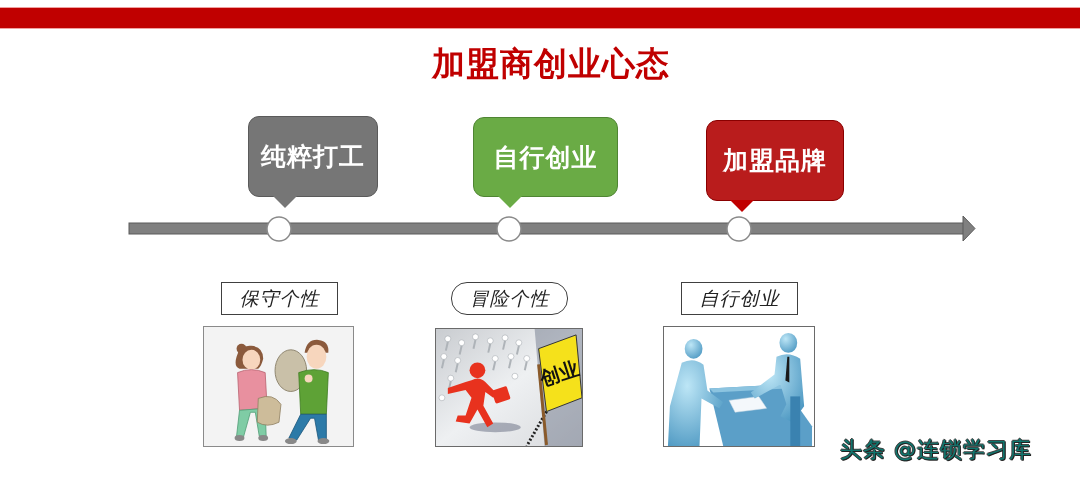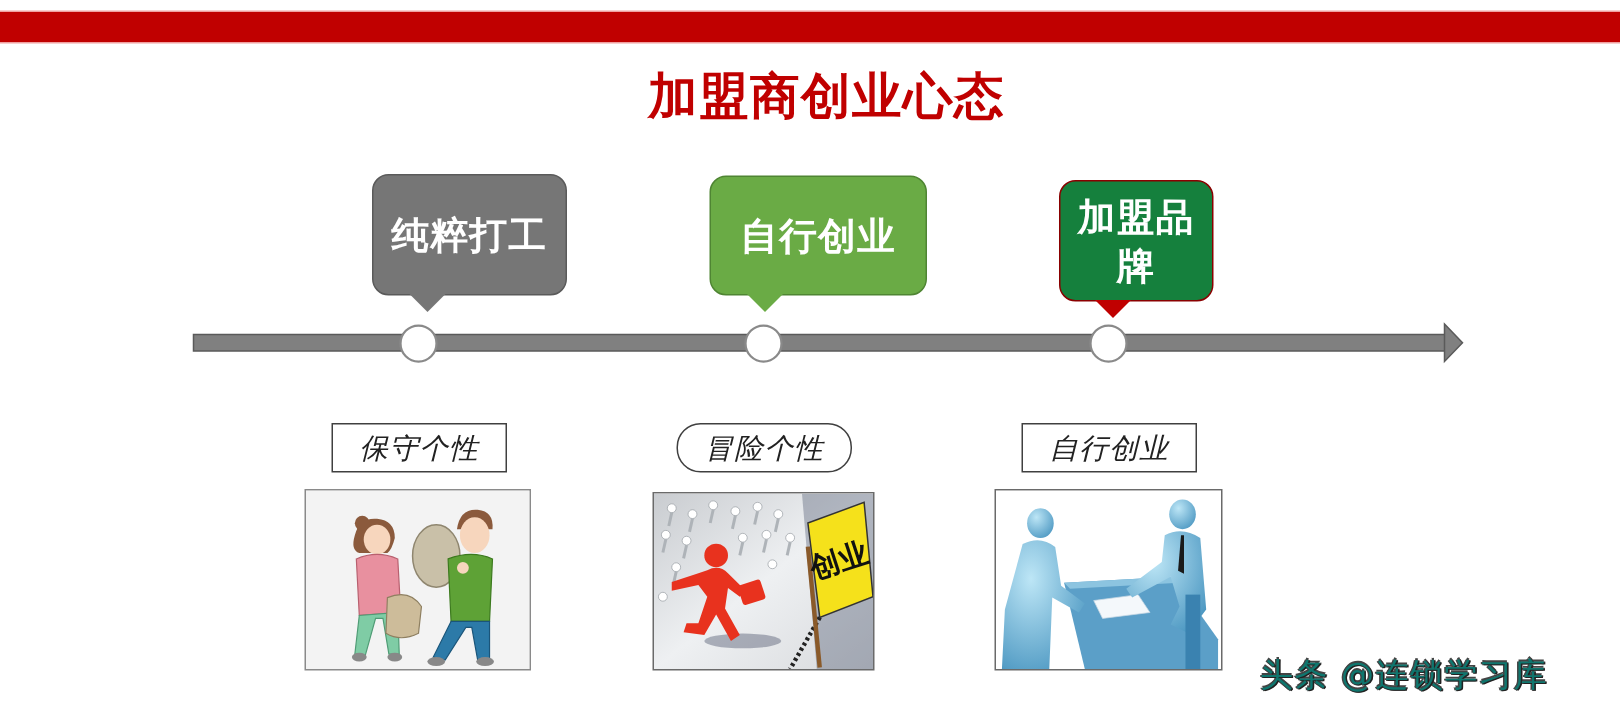--- a/index.html
+++ b/index.html
@@ -16,21 +16,21 @@
 
   .callout { position: absolute; border-radius: 11px; color: #fff; font-weight: bold; font-size: 25px;
              display: flex; align-items: center; justify-content: center; letter-spacing: 1px; }
   .callout::after { content: ""; position: absolute; bottom: -12px; width: 0; height: 0;
                     border-left: 12px solid transparent; border-right: 12px solid transparent;
                     border-top: 12px solid var(--c); }
   .callout-gray  { left: 248px; top: 116px; width: 130px; height: 81px; background: #767676; border: 1.5px solid #5a5a5a; --c: #767676; }
   .callout-gray::after { left: 24px; }
   .callout-green { left: 473px; top: 117px; width: 145px; height: 80px; background: #6aab45; border: 1.5px solid #4f8533; --c: #6aab45; }
   .callout-green::after { left: 24px; }
-  .callout-red   { left: 706px; top: 120px; width: 103px; height: 81px; background: #15803d; border: 1.5px solid #8a0000; text-align: center; --c: #c00000; }
+  .callout-red   { left: 706px; top: 120px; width: 138px; height: 81px; background: #b91c1c; border: 1.5px solid #8a0000; text-align: center; --c: #c00000; }
   .callout-red::after { left: 23px; }
 
   .trait-label { position: absolute; top: 282px; width: 117px; height: 33px; border: 1px solid #404040; background: #fff;
                  font-size: 19px; color: #222; display: flex; align-items: center; justify-content: center; letter-spacing: 1px; font-style: italic; }
   .trait-1 { left: 221px; }
   .trait-2 { left: 451px; border-radius: 16px; }
   .trait-3 { left: 681px; }
 
   .pic { position: absolute; overflow: hidden; }
   .pic svg { display: block; width: 100%; height: 100%; }

